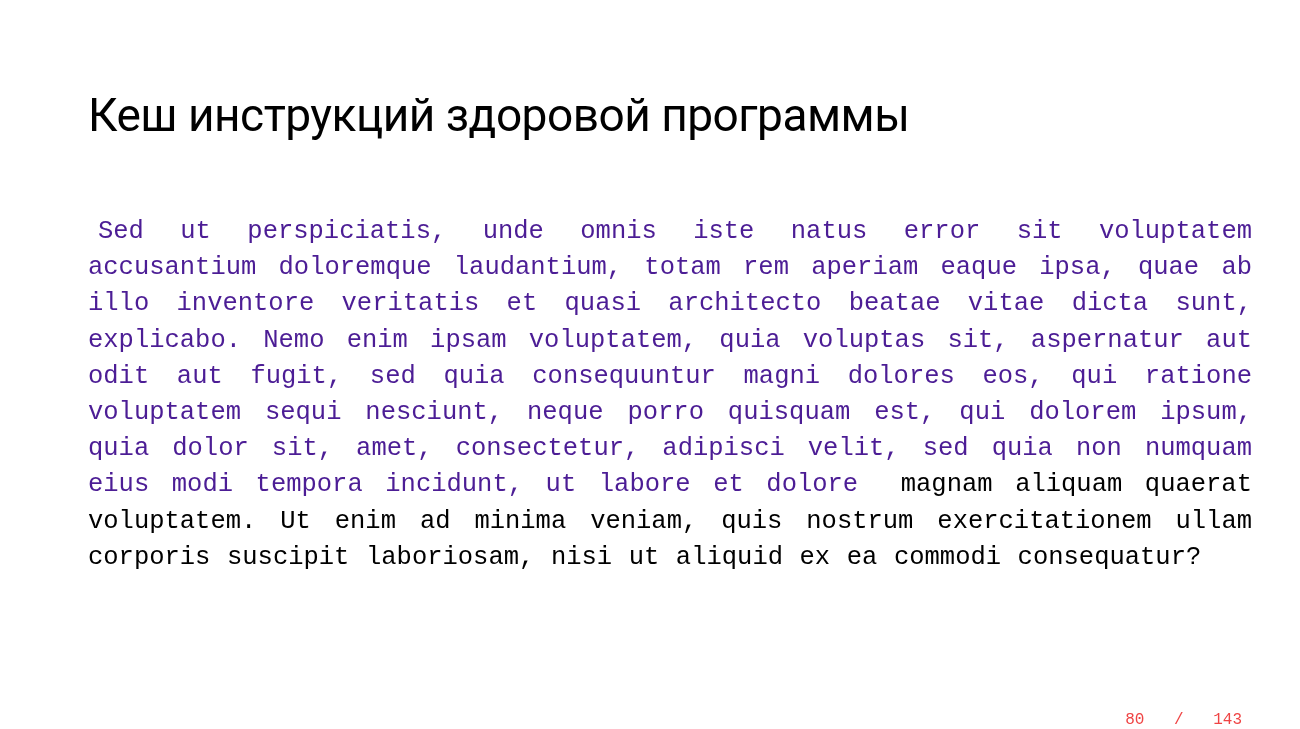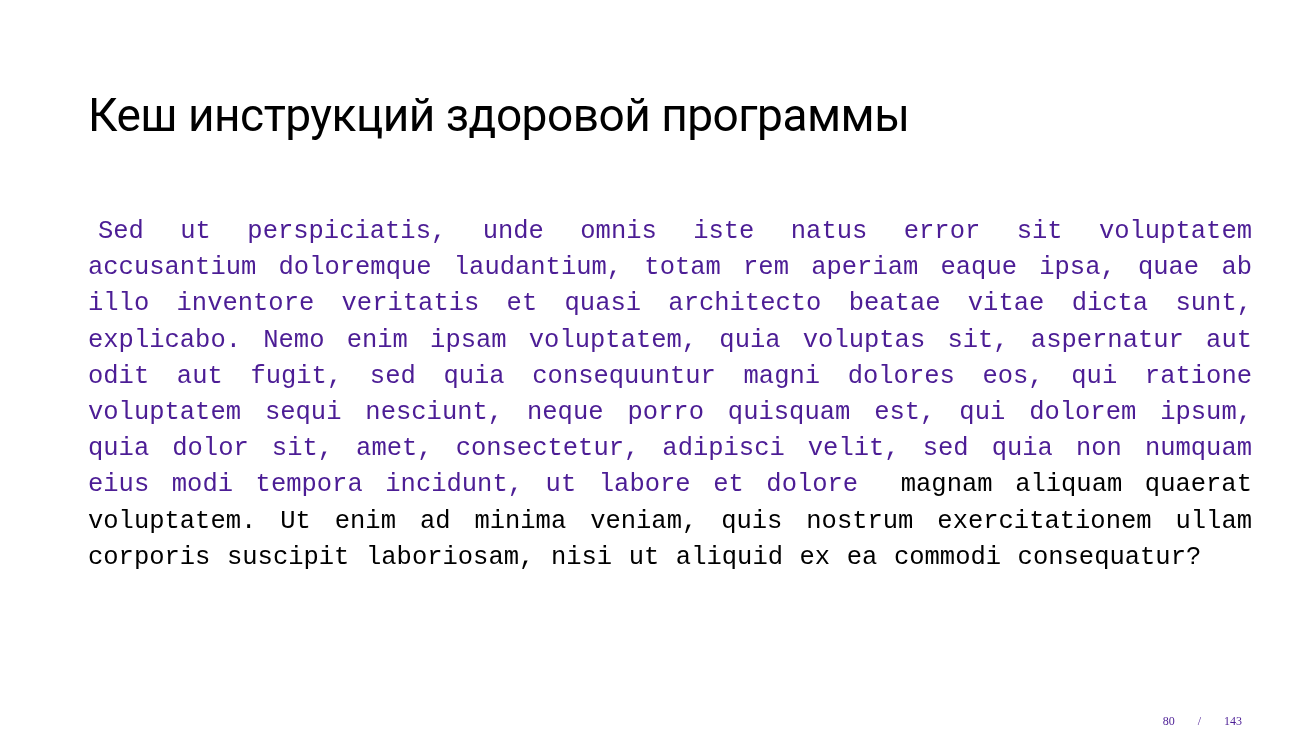--- a/index.html
+++ b/index.html
@@ -39,23 +39,23 @@
     .text-green {
       color: #4c1d95;
     }
     .text-black {
       color: #000000;
     }
     .page-number {
       position: absolute;
       bottom: 20px;
       right: 48px;
-      font-size: 12px;
-      color: #4c1d95;
-      font-family: Liberation Serif, serif;
+      font-size: 16px;
+      color: #ef4444;
+      font-family: Liberation Mono, monospace;
     }
   </style>
 </head>
 <body>
 
 <div class="slide">
   <h1 class="title">Кеш инструкций здоровой программы</h1>
   <p class="body-text"><span class="text-green">Sed ut perspiciatis, unde omnis iste natus error sit voluptatem accusantium doloremque laudantium, totam rem aperiam eaque ipsa, quae ab illo inventore veritatis et quasi architecto beatae vitae dicta sunt, explicabo. Nemo enim ipsam voluptatem, quia voluptas sit, aspernatur aut odit aut fugit, sed quia consequuntur magni dolores eos, qui ratione voluptatem sequi nesciunt, neque porro quisquam est, qui dolorem ipsum, quia dolor sit, amet, consectetur, adipisci velit, sed quia non numquam eius modi tempora incidunt, ut labore et dolore </span><span class="text-black">magnam aliquam quaerat voluptatem. Ut enim ad minima veniam, quis nostrum exercitationem ullam corporis suscipit laboriosam, nisi ut aliquid ex ea commodi consequatur?</span></p>
   <div class="page-number"><span>80</span><span> / </span><span>143</span></div>
 </div>

